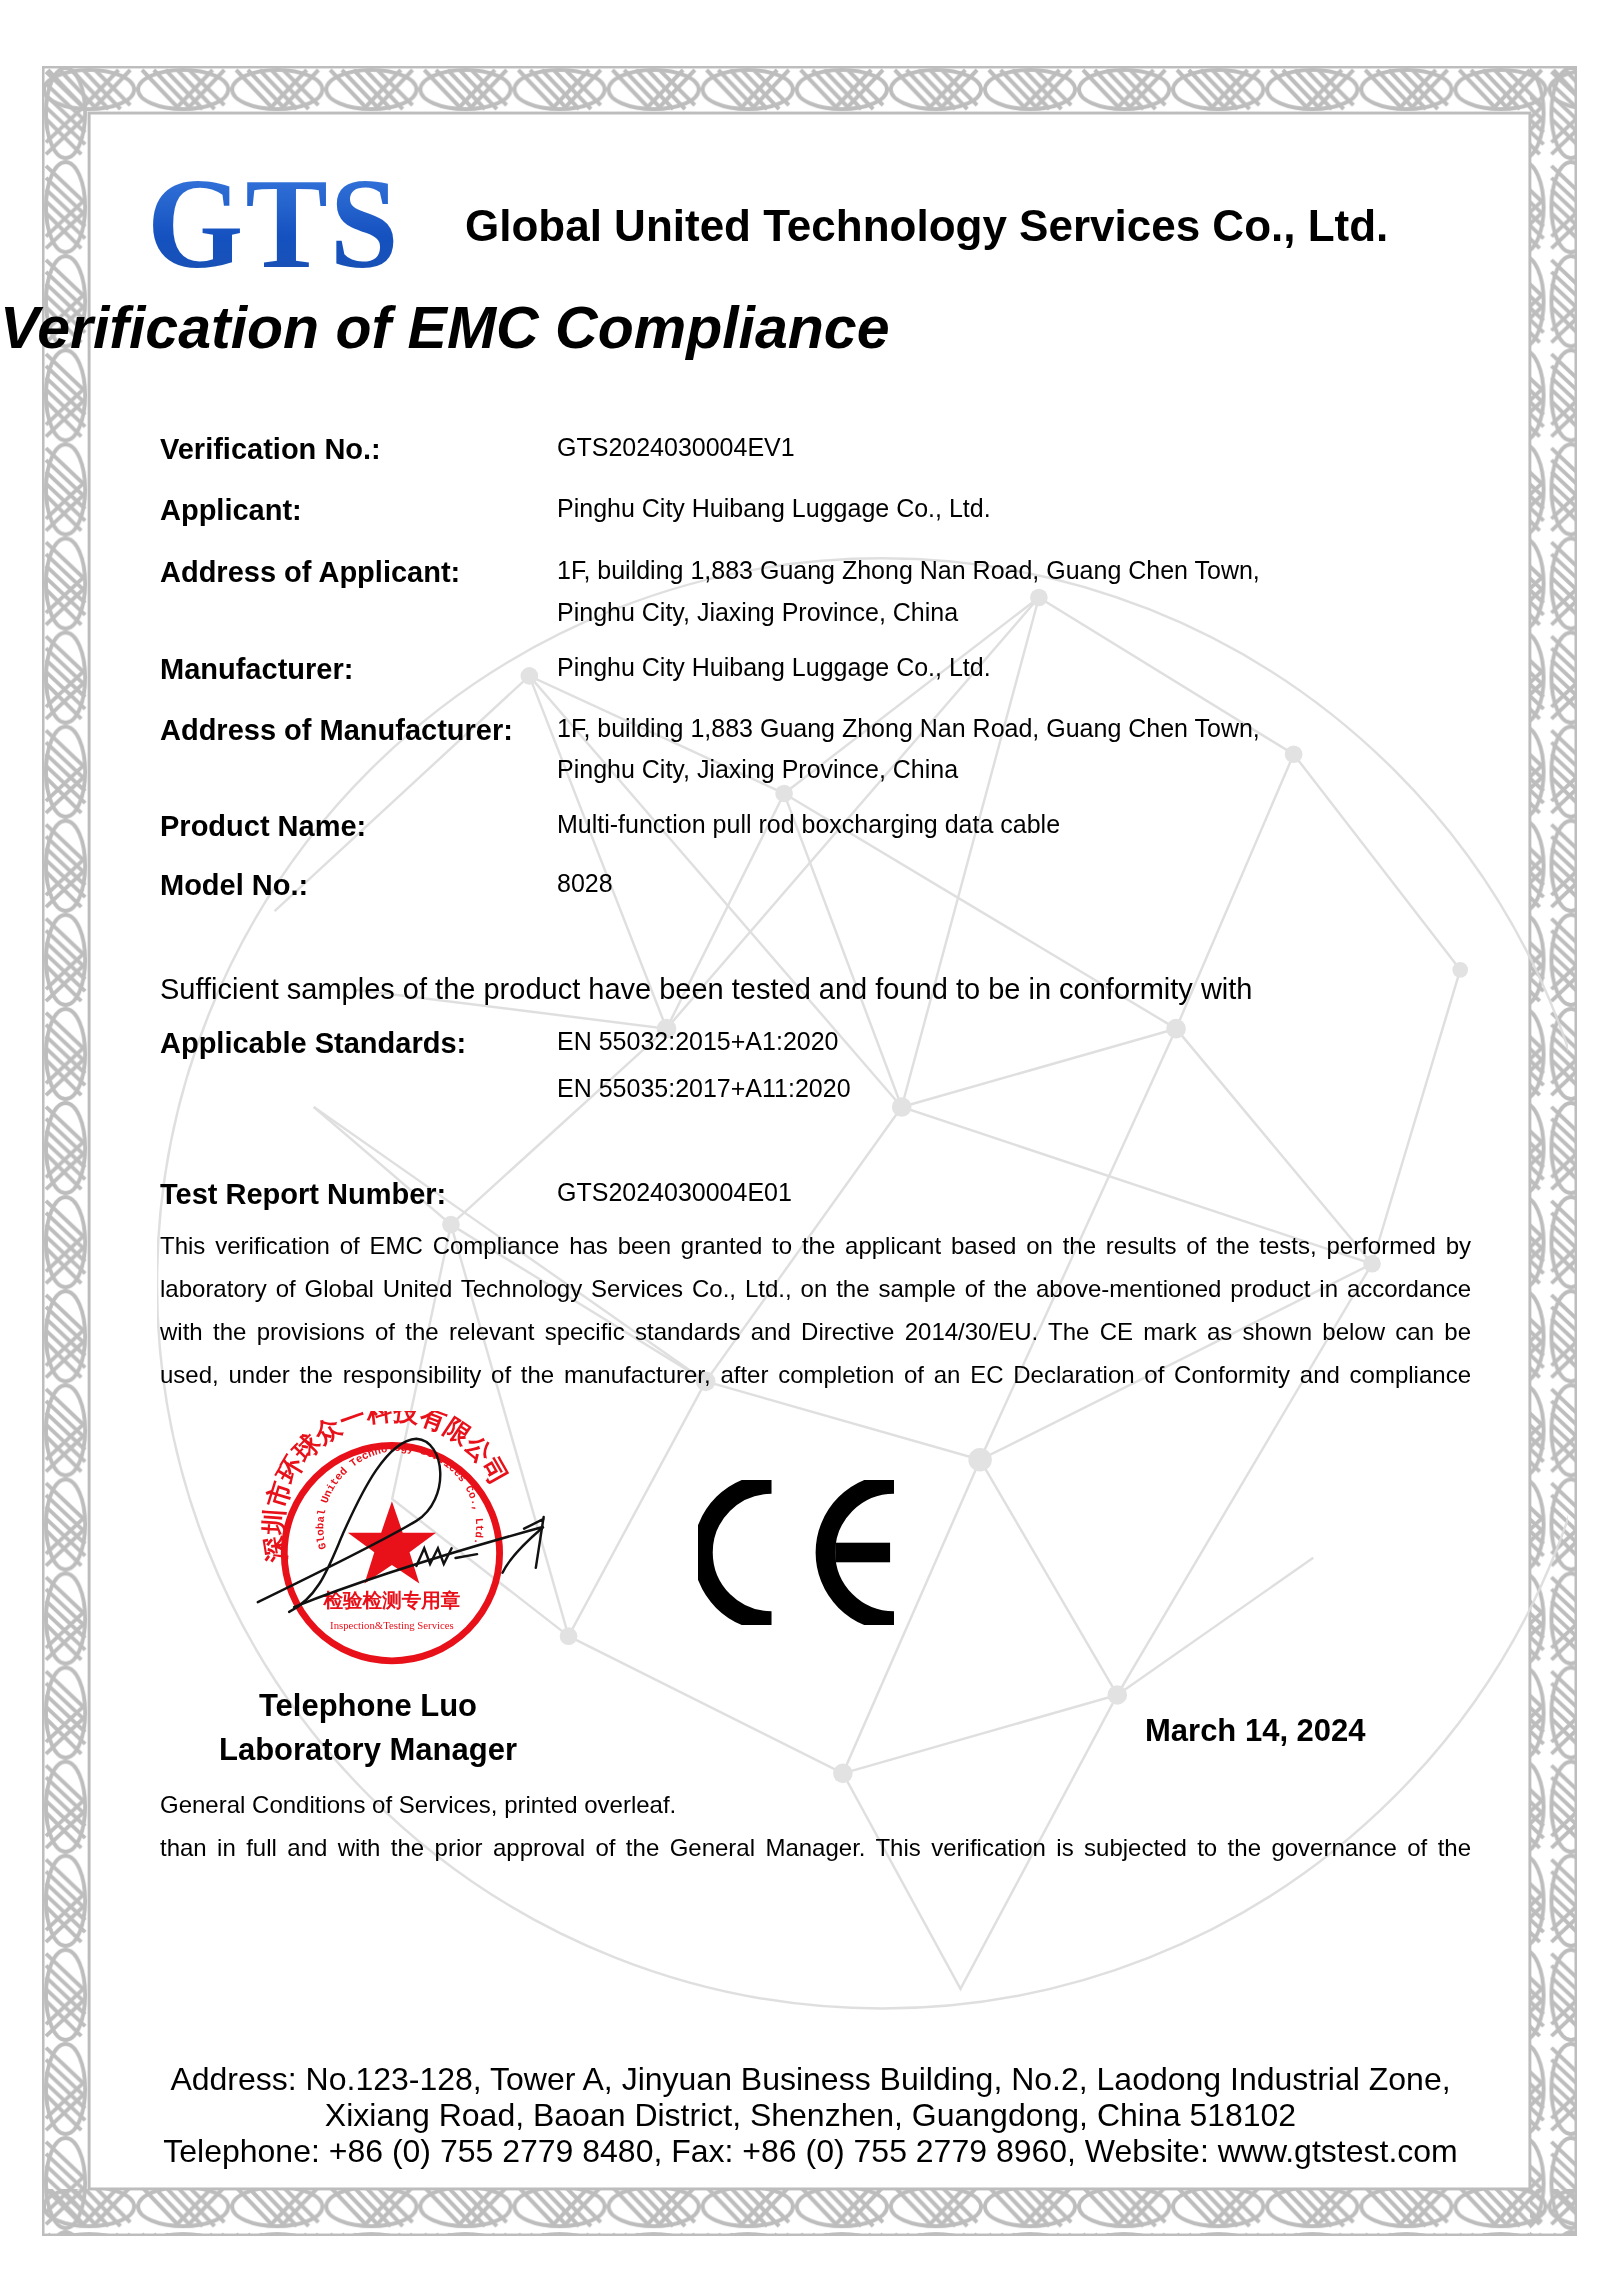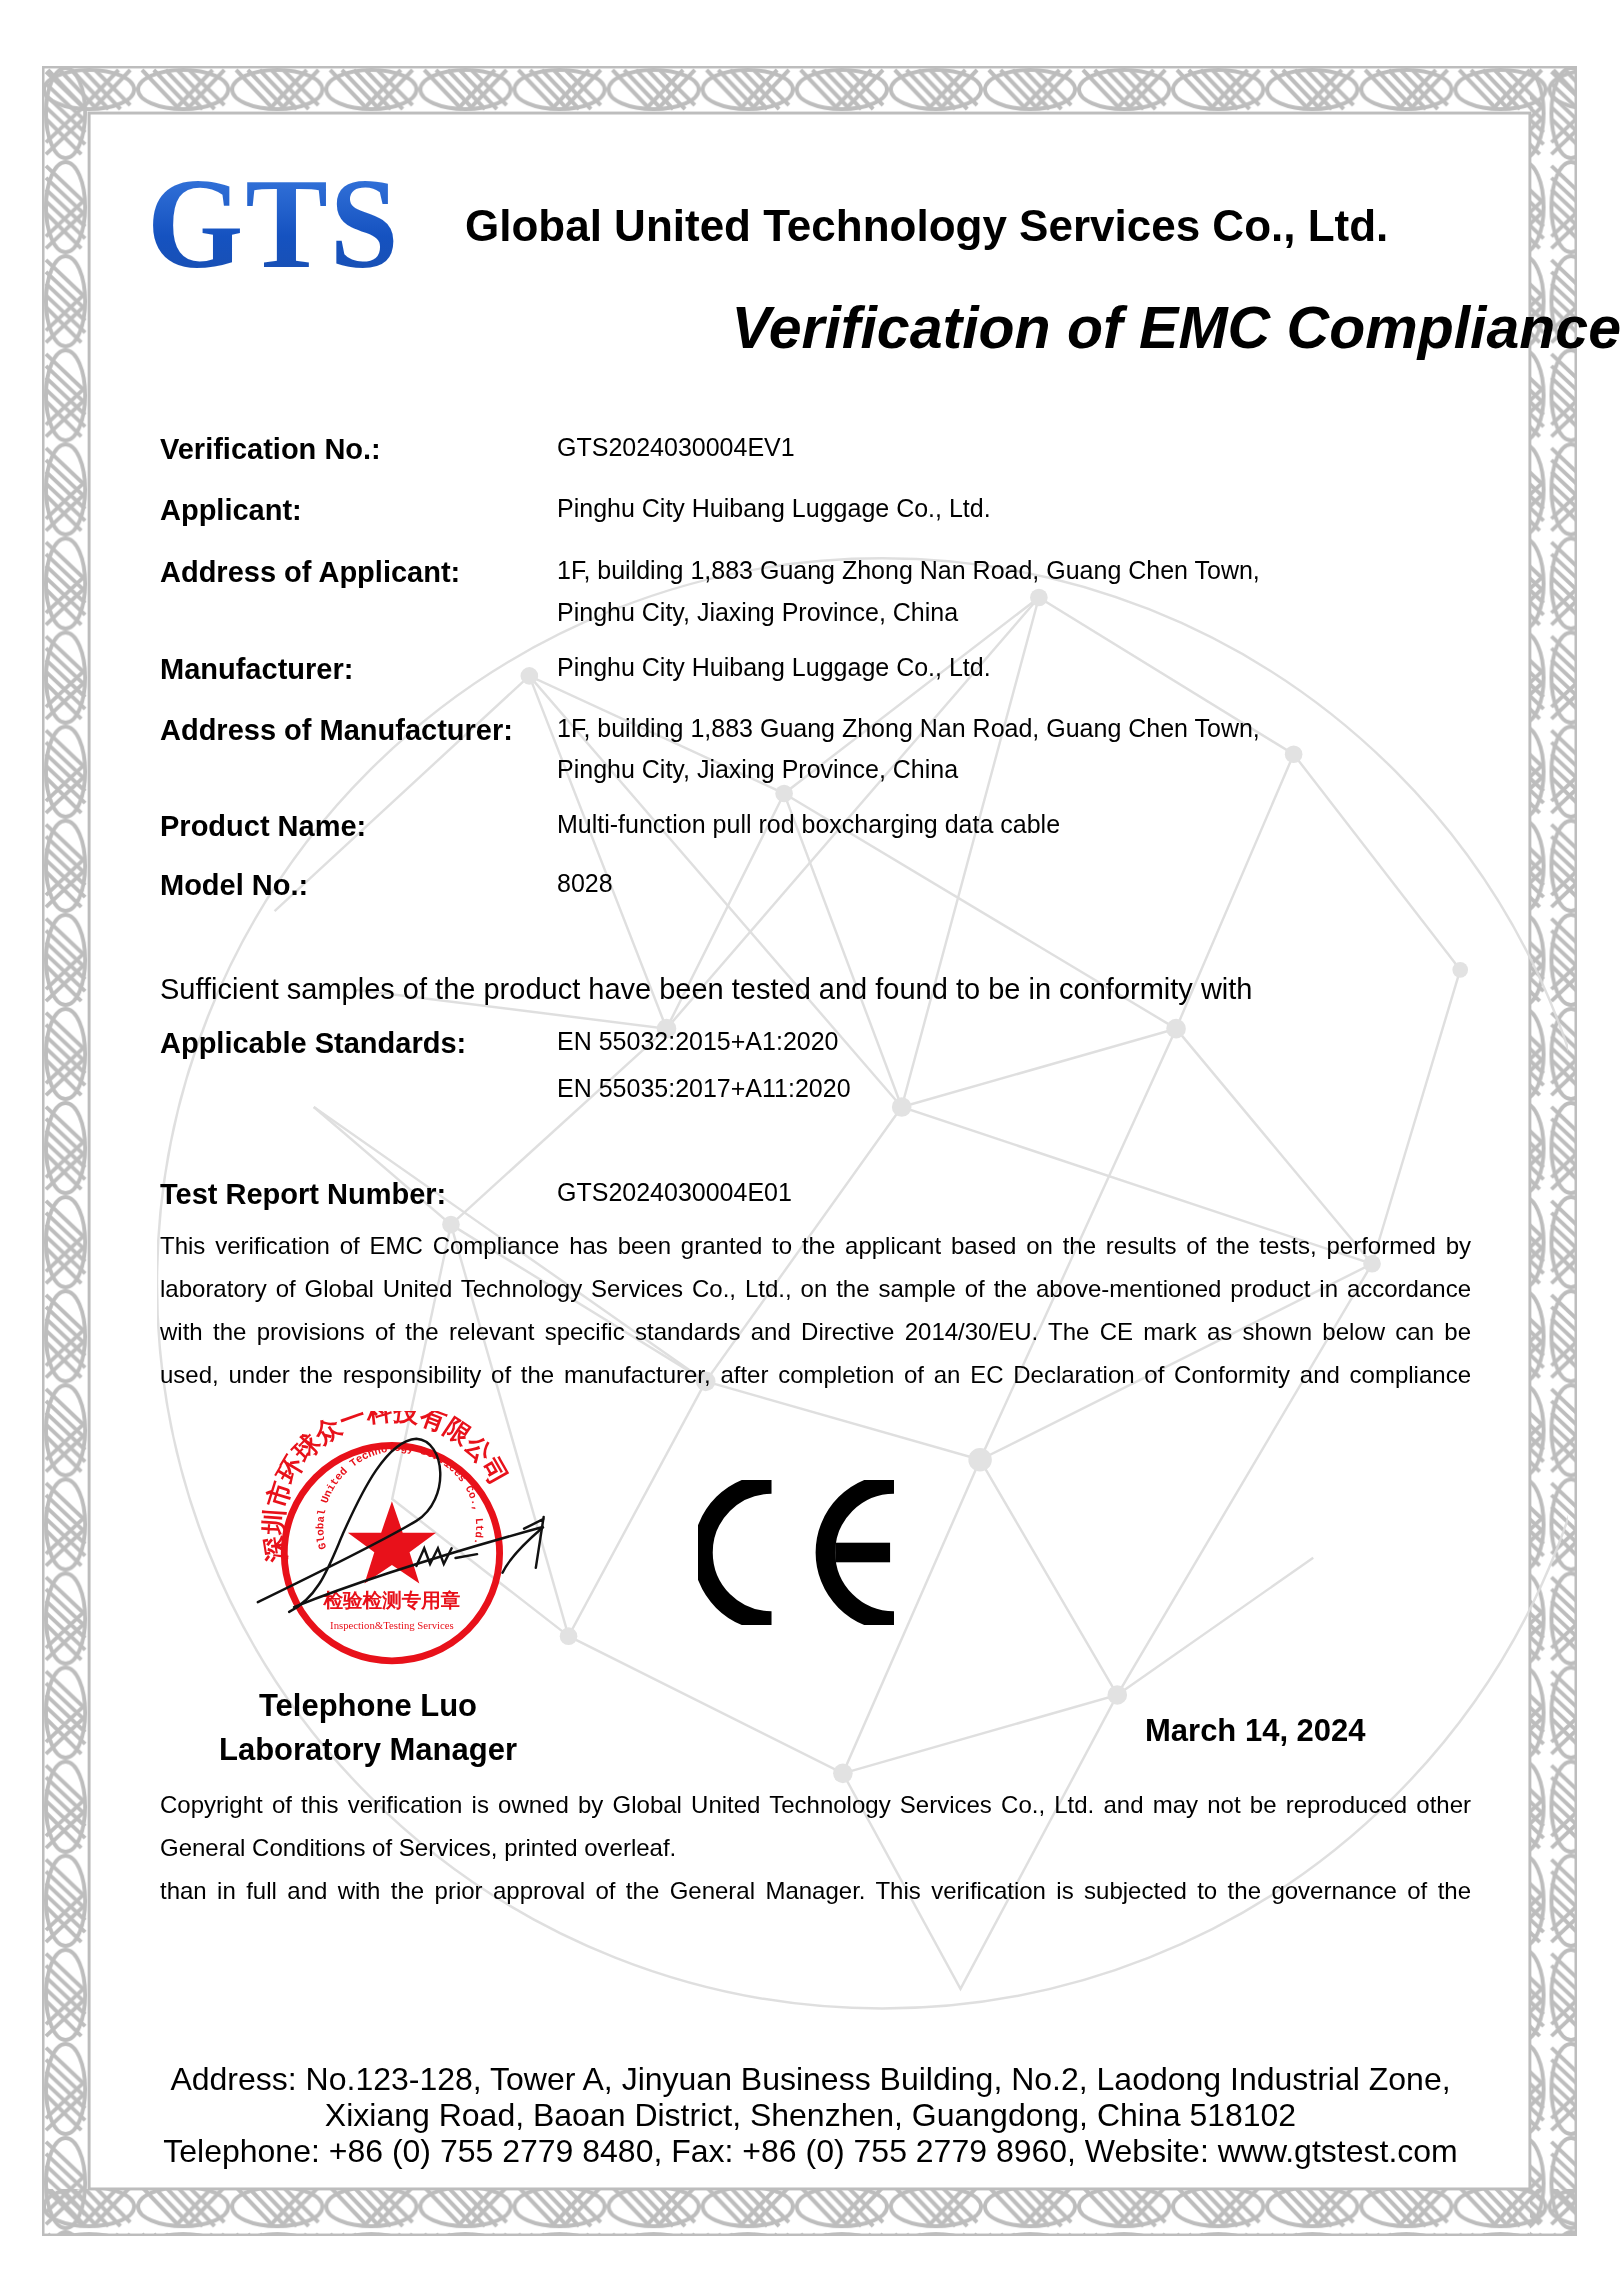--- a/index.html
+++ b/index.html
@@ -9,21 +9,21 @@
   .border-frame { position: absolute; left: 42px; top: 66px; width: 1535px; height: 2170px;
                   box-sizing: border-box; }
   .border-frame svg { position: absolute; left: 0; top: 0; }
   .watermark { position: absolute; left: 157px; top: 421px; width: 1411px; height: 1666px; opacity: 1; }
   .logo { position: absolute; left: 147px; top: 159px; font-family: "Liberation Serif", "DejaVu Serif", serif;
           font-weight: bold; font-size: 129px; line-height: 129px; letter-spacing: 2px;
           color: #1f5fc9; transform: scaleX(0.96); transform-origin: left top;
           background: linear-gradient(180deg, #3b7be0 0%, #1552c0 60%, #1a4fb0 100%);
           -webkit-background-clip: text; background-clip: text; -webkit-text-fill-color: transparent; }
   .company { position: absolute; left: 465px; top: 201px; font-size: 44px; font-weight: bold; white-space: nowrap; }
-  .doc-title { position: absolute; left: 0; width: 1621px; top: 294px; text-align: right;
+  .doc-title { position: absolute; left: 0; width: 1621px; top: 294px; text-align: left;
                font-size: 59px; font-weight: bold; font-style: italic; white-space: nowrap; }
   .lbl { position: absolute; left: 160px; font-size: 29px; font-weight: bold; white-space: nowrap; }
   .val { position: absolute; left: 557px; font-size: 25px; white-space: nowrap; }
   .txt { position: absolute; left: 160px; font-size: 29px; white-space: nowrap; }
   .para { position: absolute; left: 160px; width: 1311px; font-size: 24px; line-height: 43px;
           text-align: justify; }
   .para-line { display: block; text-align: justify; text-align-last: justify; white-space: nowrap; }
   .para-line.last { text-align-last: left; }
   .sig-name { position: absolute; left: 172px; width: 392px; text-align: center; font-size: 31px; font-weight: bold; }
   .date { position: absolute; left: 1145px; top: 1713px; font-size: 31px; font-weight: bold; white-space: nowrap; }
@@ -162,21 +162,20 @@
     <path d="M 200 4 A 70 70 0 1 0 200 144" fill="none" stroke="#000" stroke-width="20"></path>
     <rect x="140" y="64" width="56" height="20" fill="#000"></rect>
   </svg>
 </div>
 
 <div class="sig-name" style="top:1688px">Telephone Luo</div>
 <div class="sig-name" style="top:1732px">Laboratory Manager</div>
 <div class="date">March 14, 2024</div>
 
 <div class="para" style="top:1783px">
-  <span class="para-line">Copyright of this verification is owned by Global United Technology Services Co., Ltd. and may not be reproduced other</span>
   <span class="para-line last">General Conditions of Services, printed overleaf.</span>
   <span class="para-line">than in full and with the prior approval of the General Manager. This verification is subjected to the governance of the</span>
 </div>
 
 <div class="footer" style="top:2061px">
   <div>Address: No.123-128, Tower A, Jinyuan Business Building, No.2, Laodong Industrial Zone,</div>
   <div>Xixiang Road, Baoan District, Shenzhen, Guangdong, China 518102</div>
   <div>Telephone: +86 (0) 755 2779 8480, Fax: +86 (0) 755 2779 8960, Website: www.gtstest.com</div>
 </div>
 

